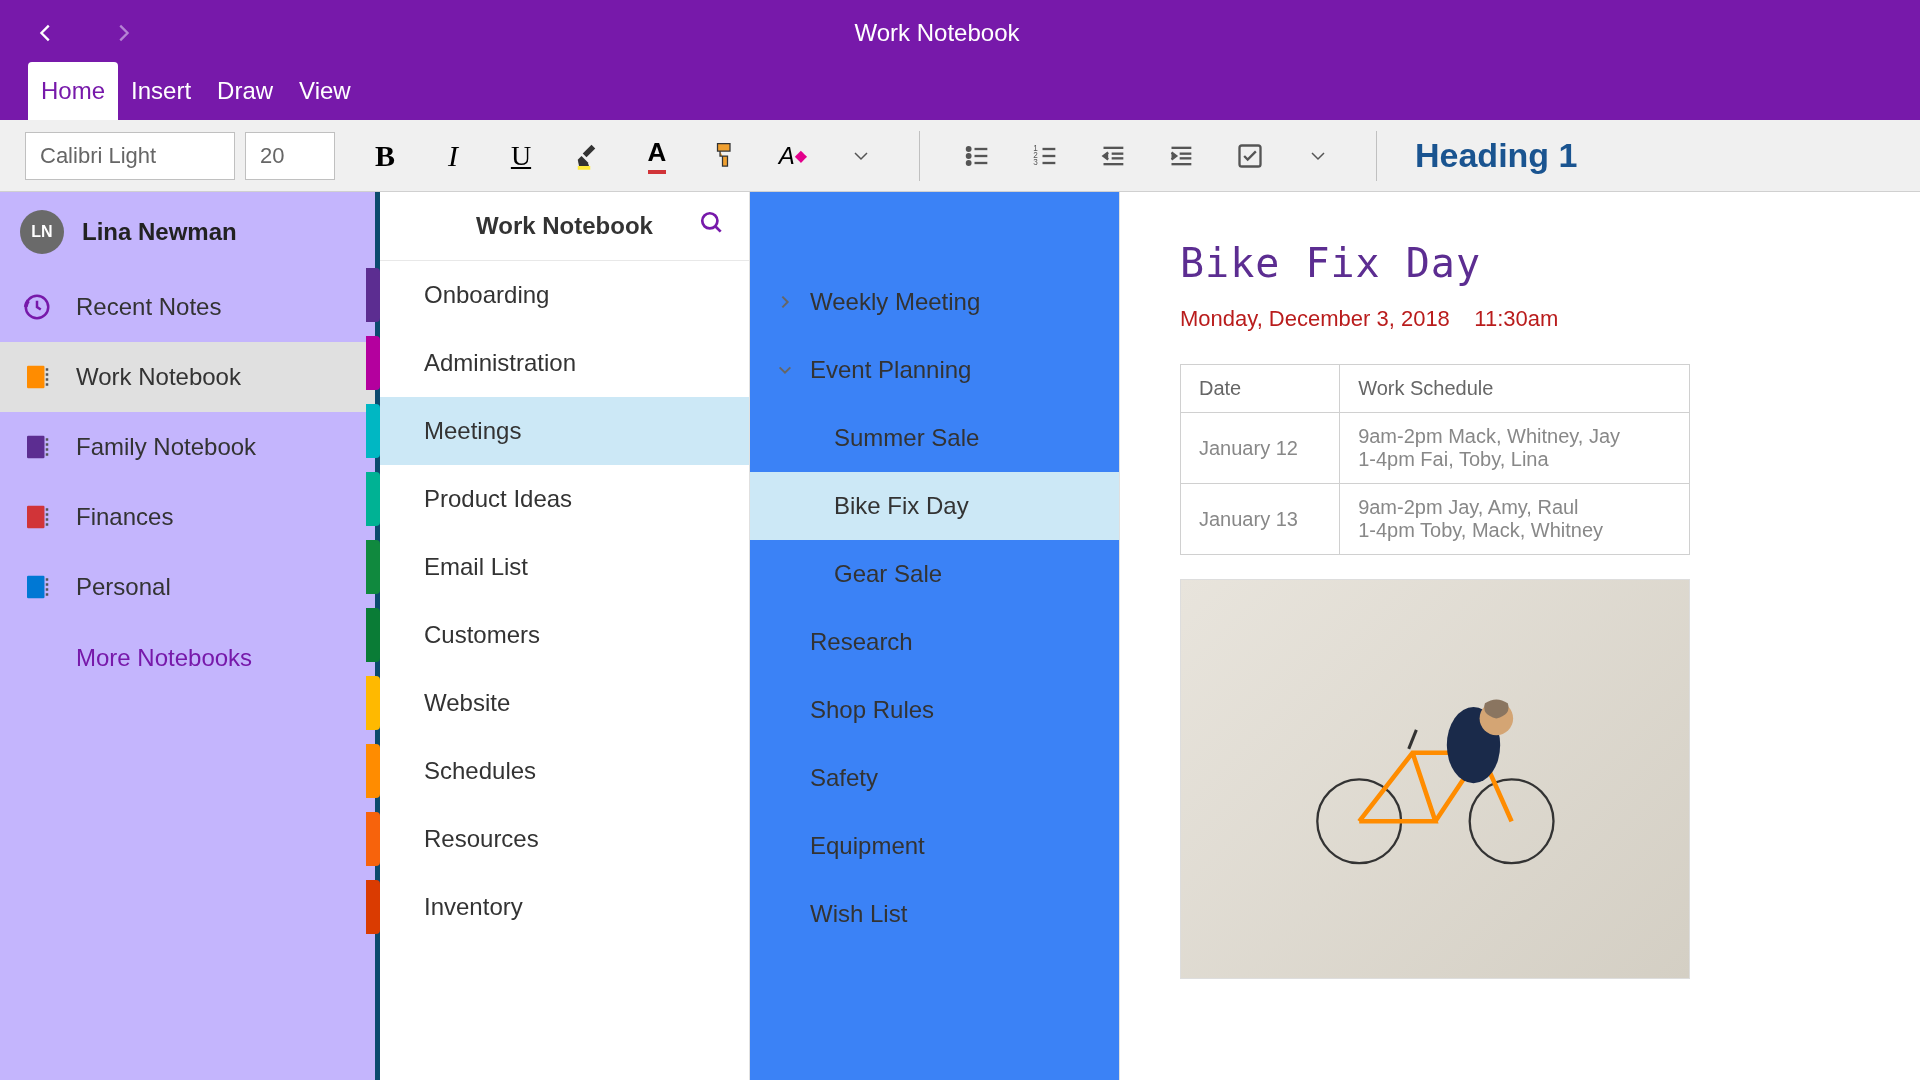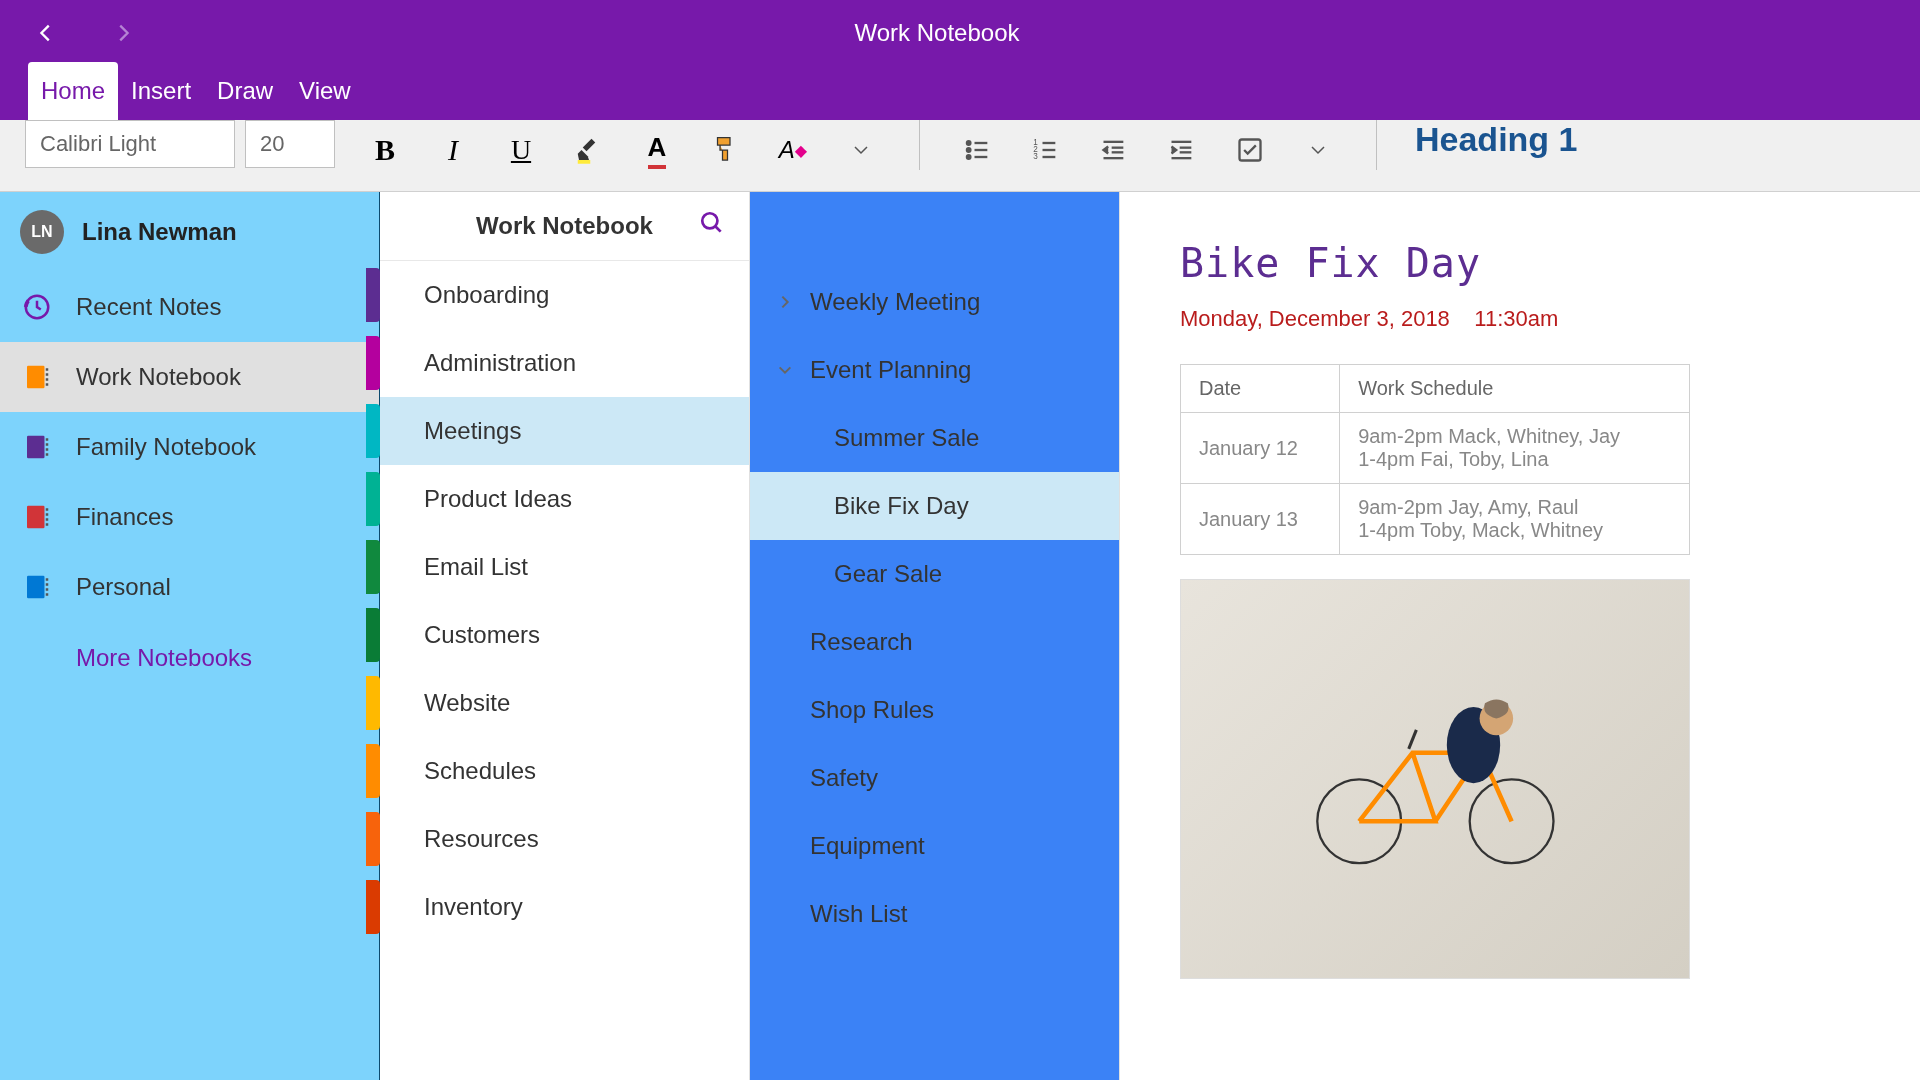--- a/index.html
+++ b/index.html
@@ -8,32 +8,32 @@
 .titlebar { height: 65px; background: #7719aa; display: flex; align-items: center; padding: 0 30px; }
 .nav-arrow { width: 32px; height: 32px; display: flex; align-items: center; justify-content: center; cursor: pointer; margin-right: 45px; }
 .nav-arrow svg { width: 22px; height: 22px; fill: none; stroke: #fff; stroke-width: 2.5; }
 .nav-arrow.disabled svg { stroke: #b583d4; }
 .window-title { flex: 1; text-align: center; color: #fff; font-size: 24px; font-weight: 400; padding-right: 200px; }
 
 .tabbar { height: 55px; background: #7719aa; display: flex; align-items: flex-end; padding-left: 28px; }
 .tab { padding: 15px 13px; color: #fff; font-size: 24px; cursor: pointer; border-radius: 4px 4px 0 0; }
 .tab.active { background: #fff; color: #7719aa; font-weight: 500; }
 
-.toolbar { height: 72px; background: #f0f0f0; border-bottom: 1px solid #d0d0d0; display: flex; align-items: flex-start; padding: 0 25px; gap: 10px; }
+.toolbar { height: 72px; background: #f0f0f0; border-bottom: 1px solid #d0d0d0; display: flex; align-items: center; padding: 0 25px; gap: 10px; }
 .font-input { height: 48px; background: #fff; border: 1px solid #c0c0c0; padding: 0 14px; font-size: 22px; color: #666; }
 .font-name { width: 210px; }
 .font-size { width: 90px; }
 .tool-group { display: flex; align-items: center; gap: 8px; padding: 0 10px; }
 .tool-btn { width: 60px; height: 60px; display: flex; align-items: center; justify-content: center; cursor: pointer; border-radius: 4px; }
 .divider { width: 1px; height: 50px; background: #c0c0c0; margin: 0 8px; }
 .style-label { font-size: 34px; color: #1a5490; font-weight: 700; padding-left: 20px; }
 
 .main { display: flex; height: calc(1080px - 65px - 55px - 72px); }
 
-.nav-pane { width: 380px; background: #7dd3fc; border-right: 1px solid #0c4a6e; overflow-y: auto; }
+.nav-pane { width: 380px; background: #c4b5fd; border-right: 5px solid #0c4a6e; overflow-y: auto; }
 .user-row { display: flex; align-items: center; padding: 18px 20px; gap: 18px; }
 .avatar { width: 44px; height: 44px; border-radius: 50%; background: #6a6a6a; display: flex; align-items: center; justify-content: center; color: #fff; font-size: 16px; font-weight: 600; }
 .user-name { font-size: 24px; font-weight: 600; color: #222; }
 .nav-item { display: flex; align-items: center; padding: 18px 20px; gap: 22px; cursor: pointer; font-size: 24px; color: #333; }
 .nav-item.selected { background: #e0e0e0; }
 .nav-icon { width: 34px; height: 34px; display: flex; align-items: center; justify-content: center; }
 .more-link { padding: 22px 20px 22px 76px; color: #7719aa; font-size: 24px; cursor: pointer; }
 
 .section-pane { width: 370px; background: #fff; border-right: 1px solid #e0e0e0; position: relative; }
 .section-header { display: flex; align-items: center; justify-content: center; padding: 20px; font-size: 24px; font-weight: 600; color: #333; position: relative; border-bottom: 1px solid #e8e8e8; }

